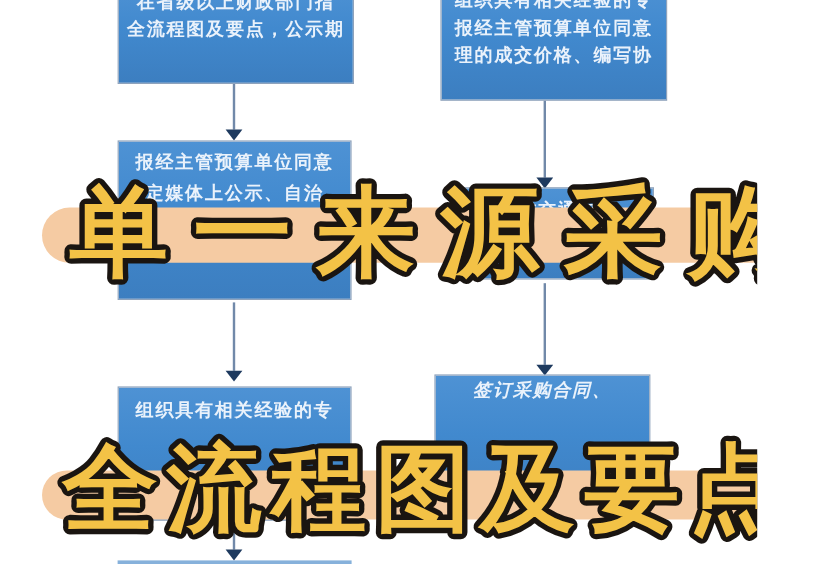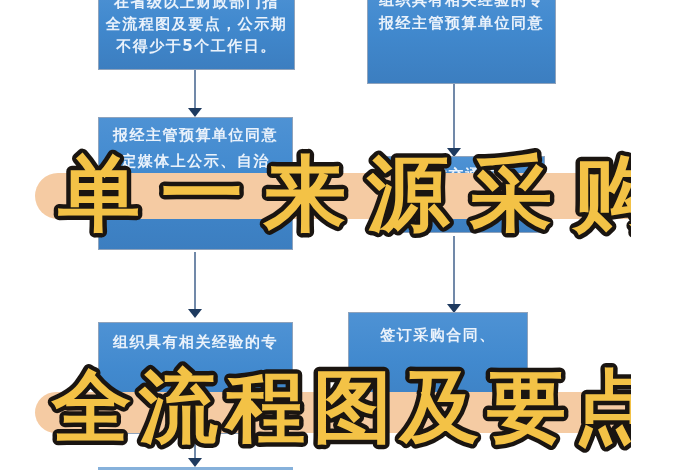--- a/index.html
+++ b/index.html
@@ -25,21 +25,20 @@
   .sliver{position:absolute;background:#5E97CF;opacity:0.75;}
 </style>
 </head>
 <body>
 
 <div class="stage">
 
   <div class="fbox" style="left:98px;top:-14px;width:197px;height:84px;line-height:22px;padding-top:4px;">
     <span class="ln">在省级以上财政部门指</span>
     <span class="ln">全流程图及要点，公示期</span>
-    <span class="ln">不得少于5个工作日。</span>
   </div>
 
   <div class="vline" style="left:194px;top:70px;height:38px;"></div>
   <div class="ahead" style="left:188px;top:108px;"></div>
 
   <div class="fbox" style="left:98px;top:117px;width:195px;height:133px;line-height:26px;padding-top:4px;">
     <span class="ln">报经主管预算单位同意</span>
     <span class="ln">定媒体上公示、自治</span>
     <span class="ln"></span>
     <span class="ln"></span>
@@ -56,35 +55,36 @@
     <span class="ln"></span>
   </div>
 
   <div class="vline" style="left:194px;top:436px;height:22px;"></div>
   <div class="ahead" style="left:188px;top:458px;"></div>
   <div class="sliver" style="left:98px;top:467px;width:195px;height:5px;"></div>
 
   <div class="fbox" style="left:367px;top:-16px;width:189px;height:100px;line-height:23px;padding-top:4px;">
     <span class="ln">组织具有相关经验的专</span>
     <span class="ln">报经主管预算单位同意</span>
+    <span class="ln">理的成交价格、编写协</span>
   </div>
 
   <div class="vline" style="left:453px;top:84px;height:64px;"></div>
   <div class="ahead" style="left:447px;top:148px;"></div>
 
   <div class="fbox" style="left:385px;top:156px;width:160px;height:77px;line-height:24px;padding-top:6px;">
     <span class="ln">成交通知</span>
     <span class="ln"></span>
     <span class="ln"></span>
   </div>
 
   <div class="vline" style="left:453px;top:236px;height:68px;"></div>
   <div class="ahead" style="left:447px;top:304px;"></div>
 
-  <div class="fbox" style="left:348px;top:312px;width:180px;height:113px;line-height:24px;padding-top:10px;">
+  <div class="fbox" style="left:362px;top:312px;width:180px;height:113px;line-height:24px;font-style:italic;">
     <span class="ln">签订采购合同、</span>
     <span class="ln"></span>
     <span class="ln"></span>
   </div>
 
   <svg class="banner-layer" width="700" height="470" viewBox="0 0 700 470" xmlns="http://www.w3.org/2000/svg">
     <rect x="35" y="173" width="630" height="46" rx="23" fill="#F5CBA3"></rect>
     <rect x="35" y="392" width="625" height="41" rx="21" fill="#F5CBA3"></rect>
     <text x="58" y="222" font-size="82" font-weight="bold" fill="#F3C246" stroke="#1A1511" stroke-width="9" stroke-linejoin="round" paint-order="stroke fill" letter-spacing="21" font-family="DejaVu Sans, Liberation Sans, sans-serif">单一来源采购</text>
     <text x="52" y="434" font-size="79" font-weight="bold" fill="#F3C246" stroke="#1A1511" stroke-width="9" stroke-linejoin="round" paint-order="stroke fill" letter-spacing="8" font-family="DejaVu Sans, Liberation Sans, sans-serif">全流程图及要点</text>

